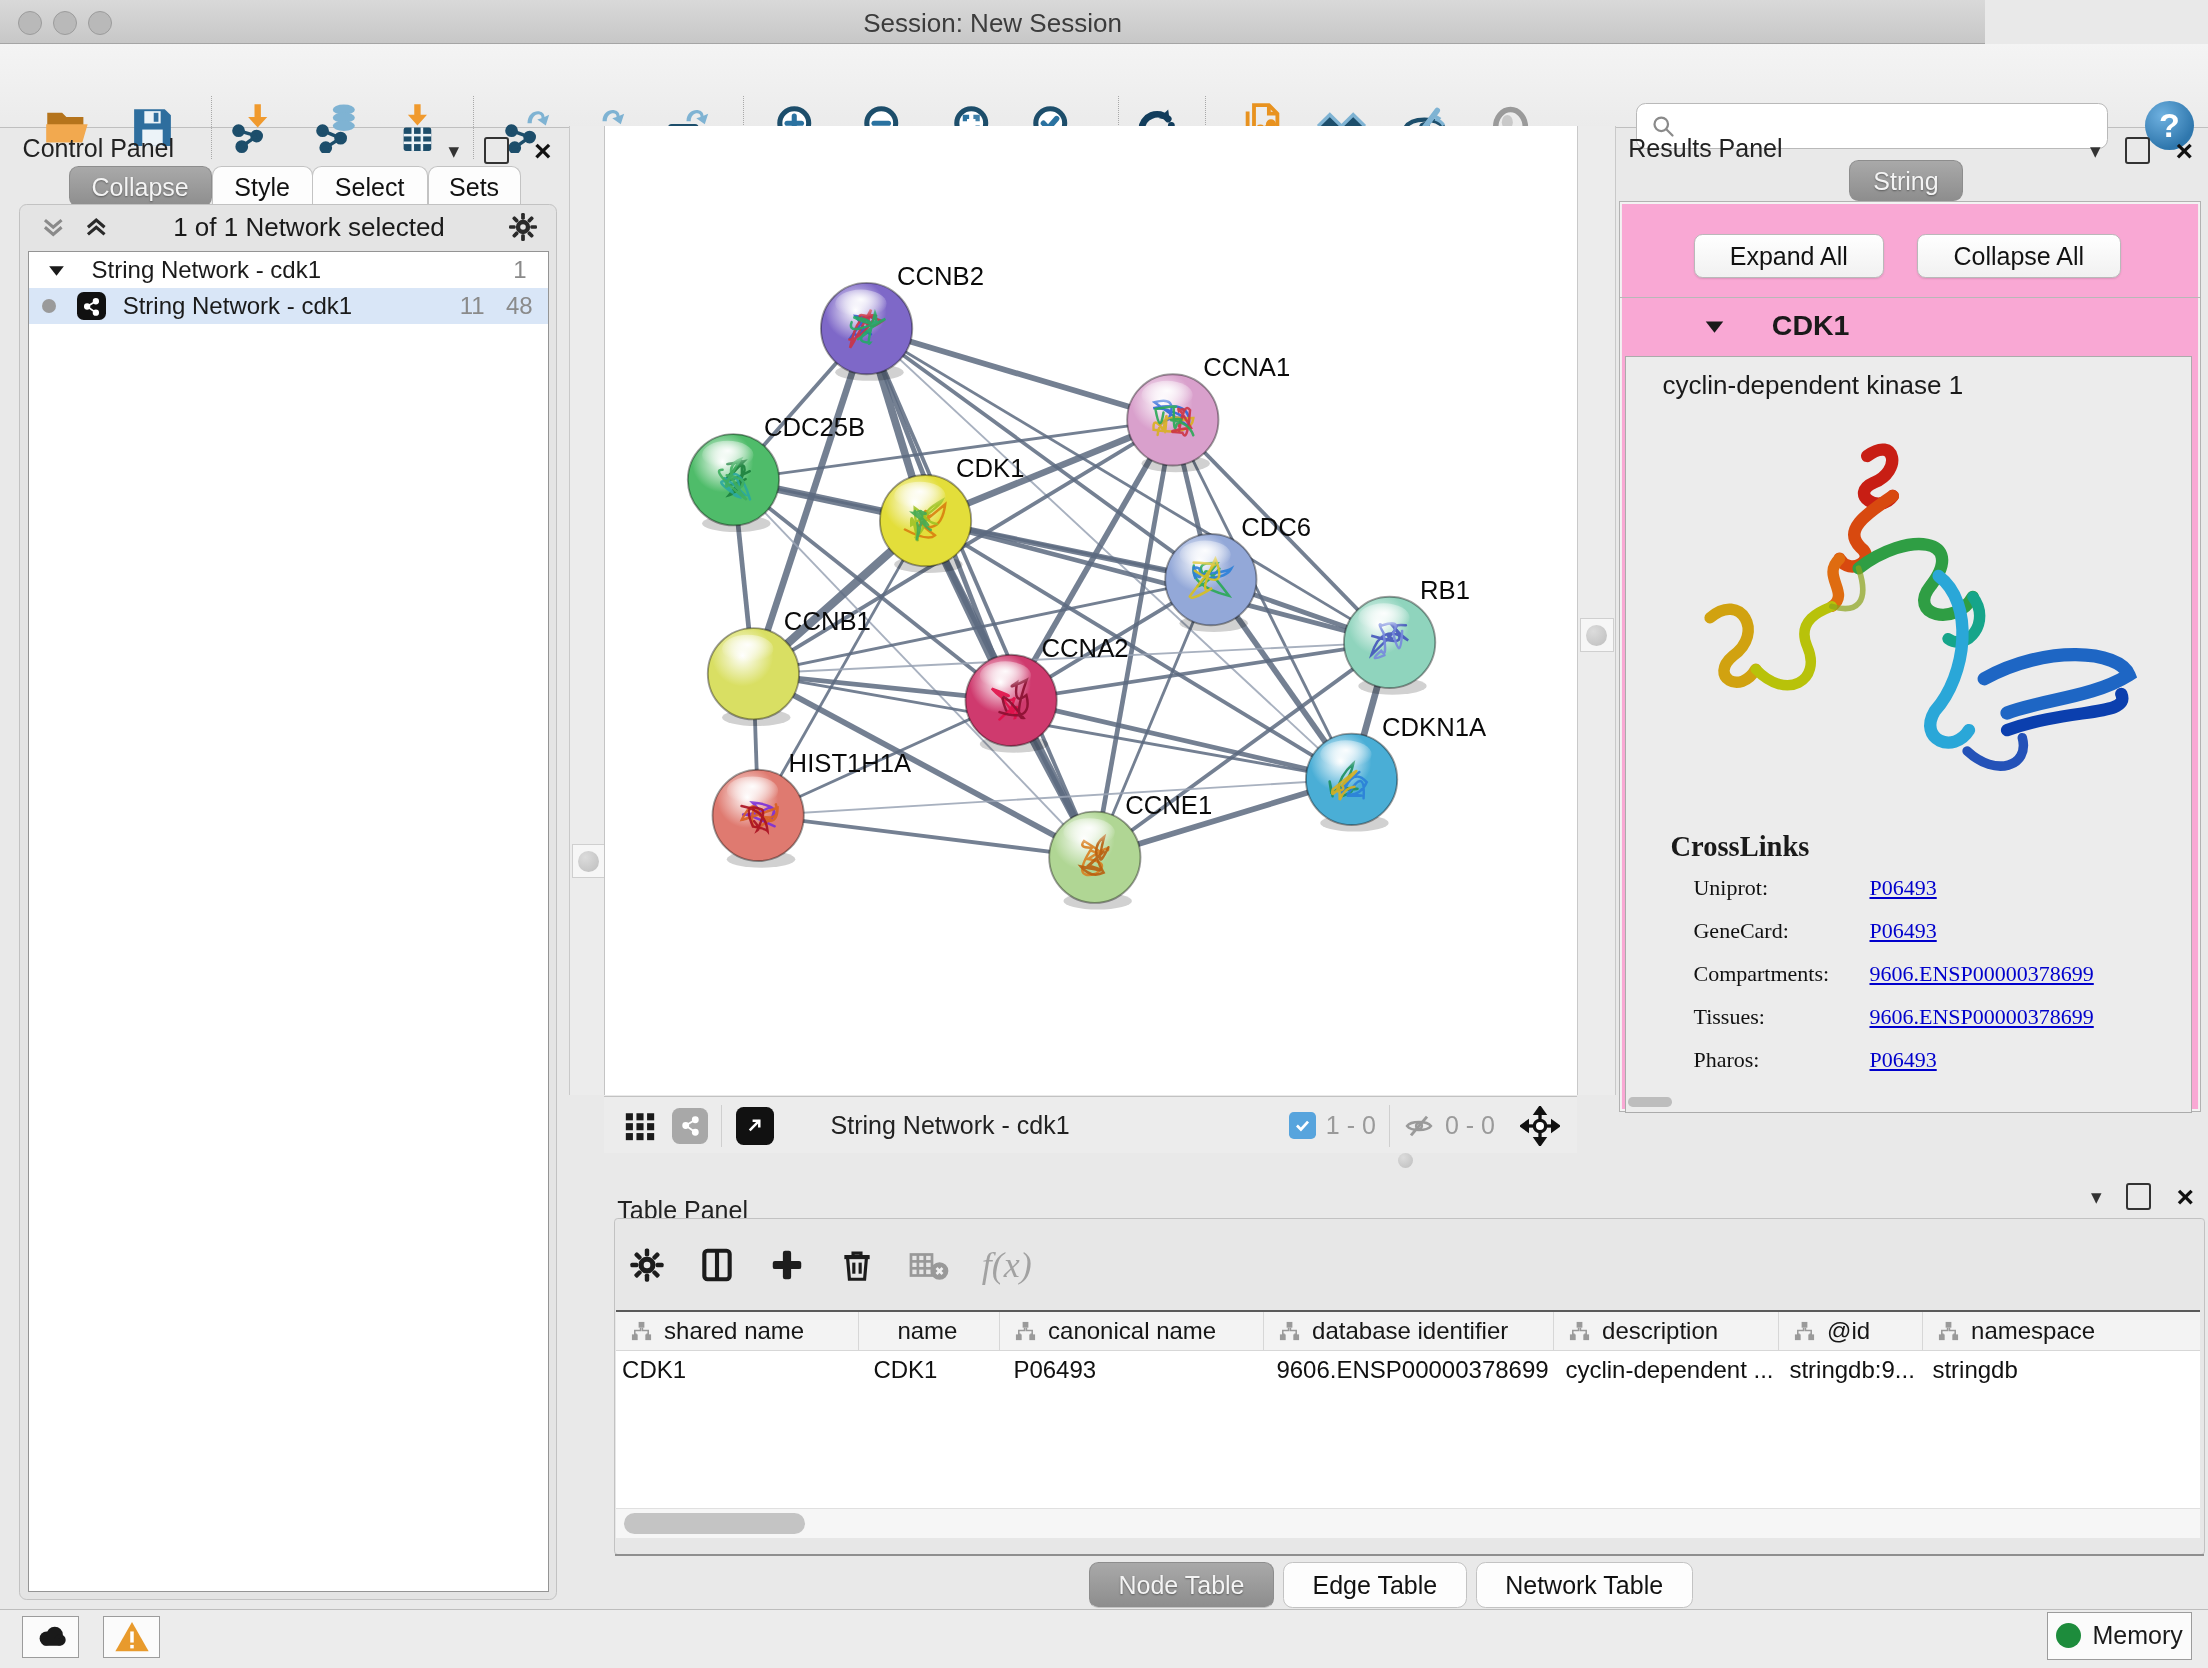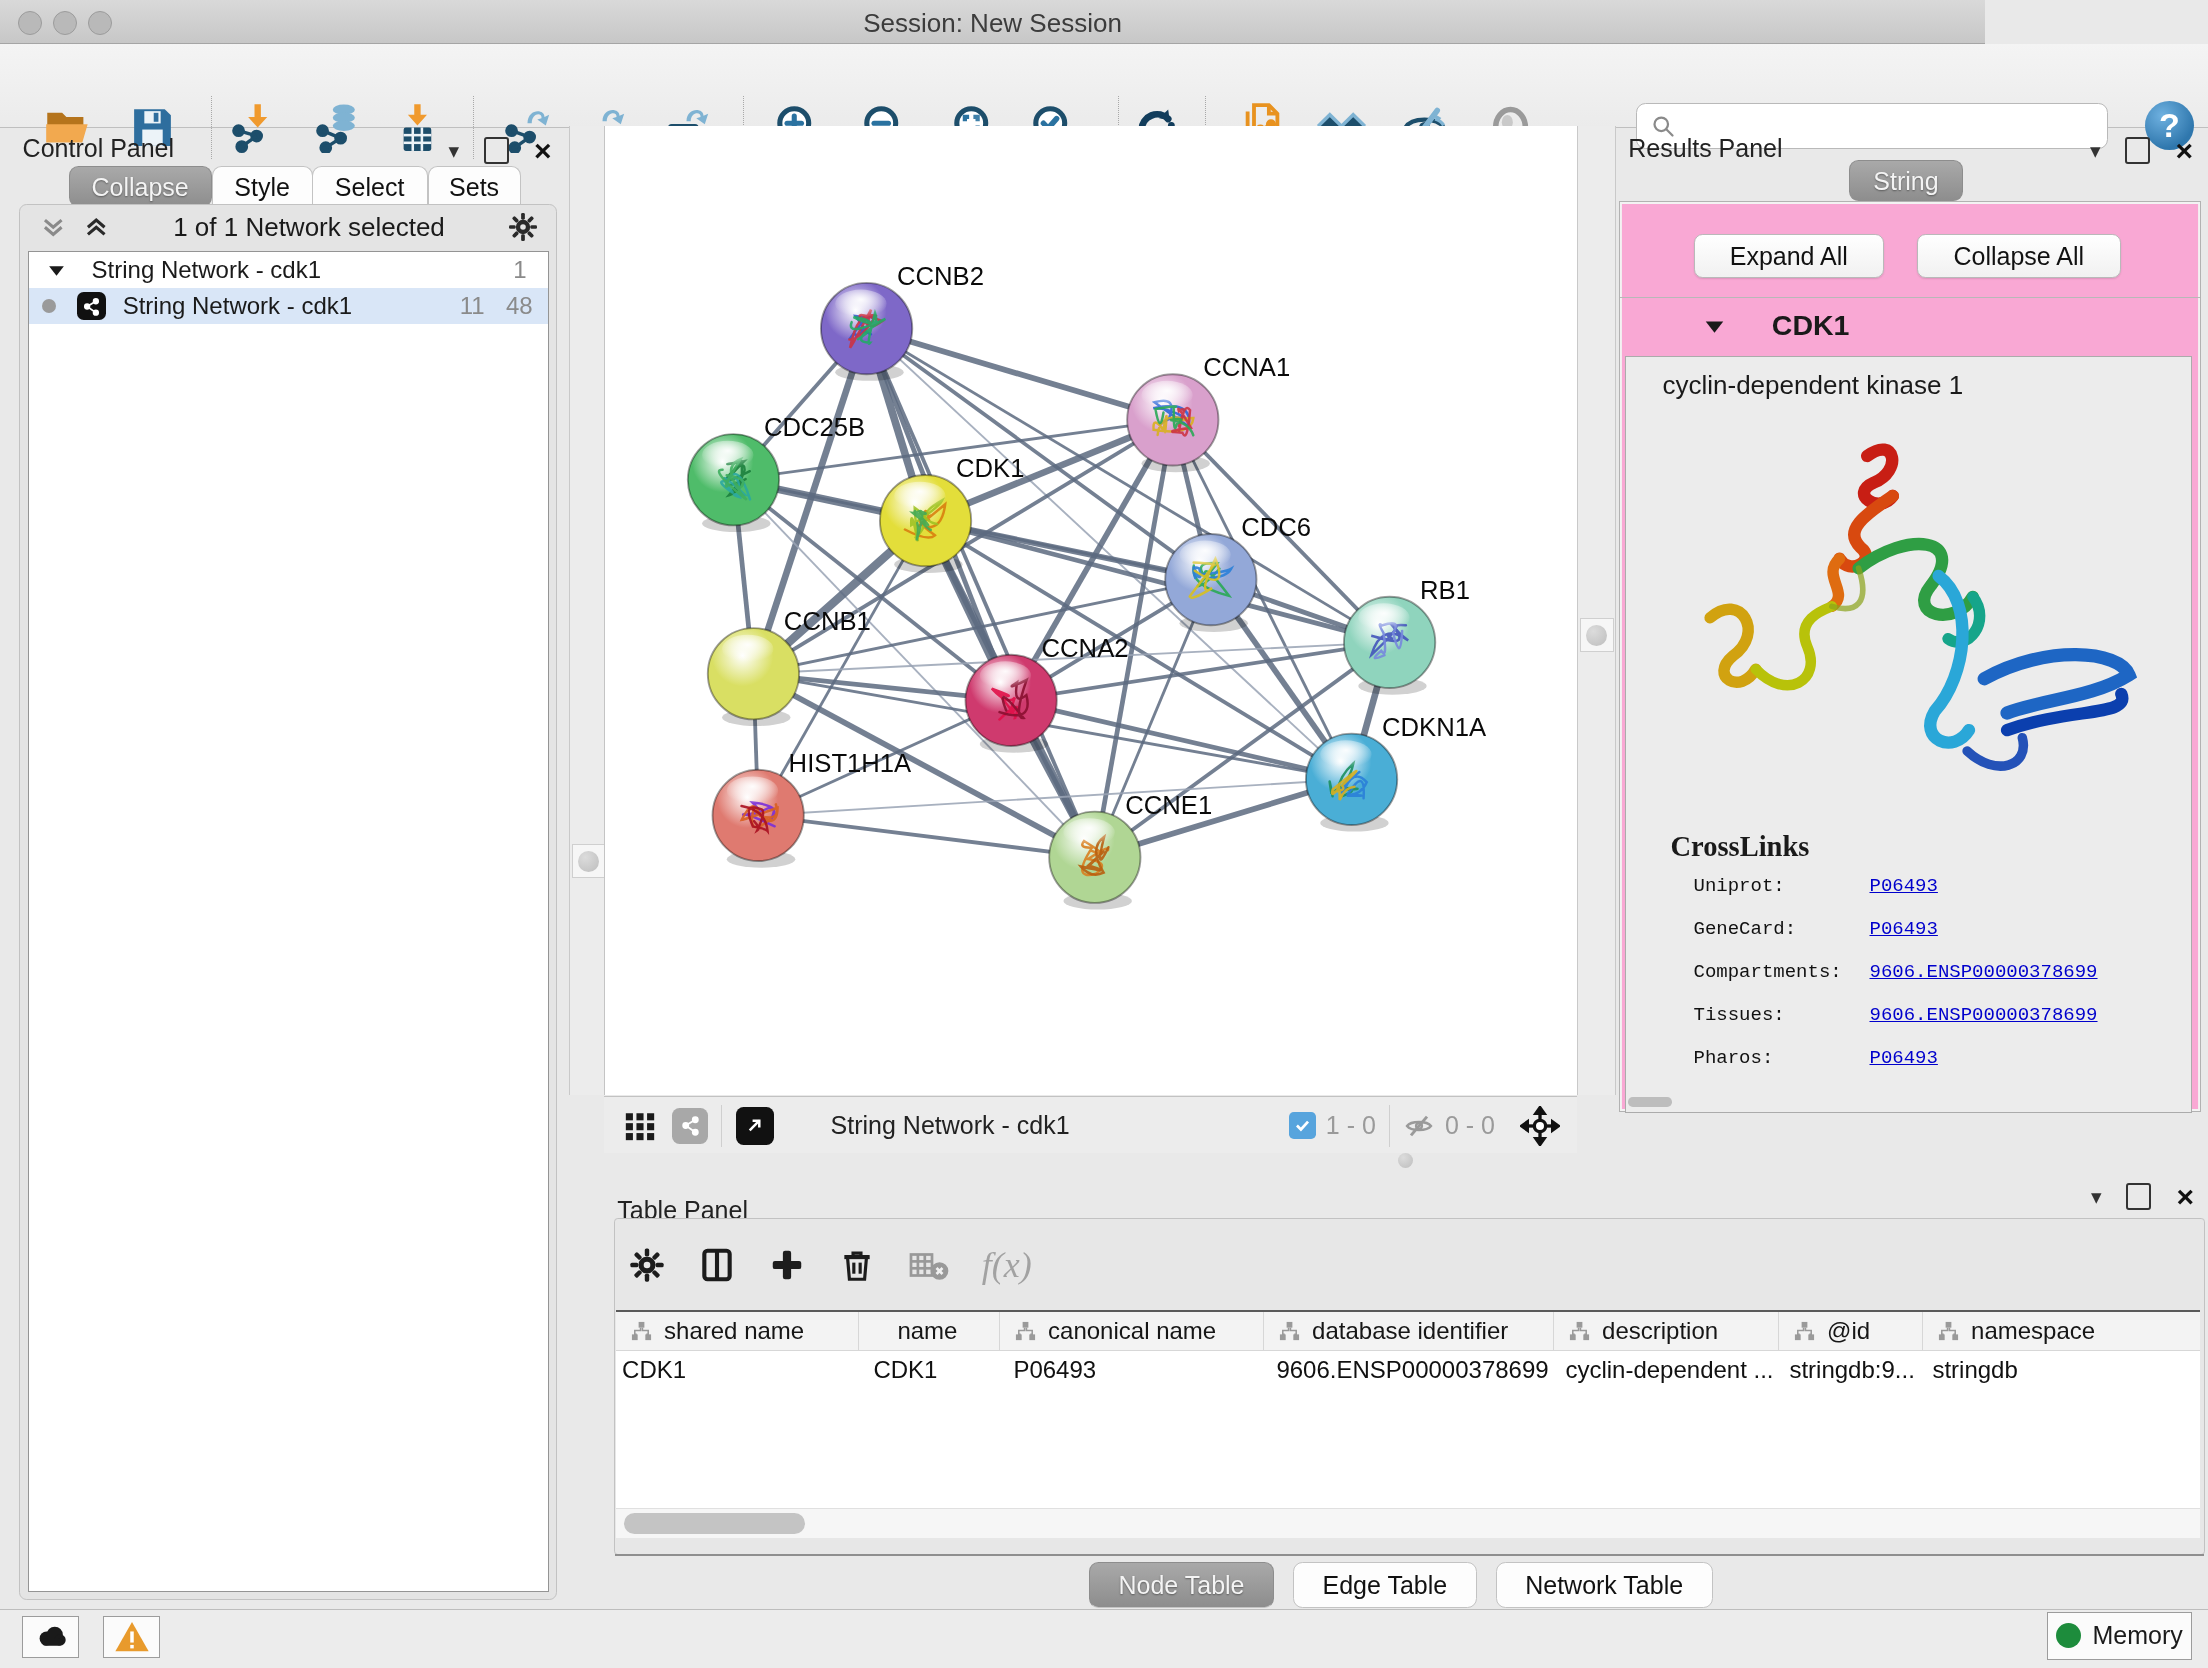--- a/index.html
+++ b/index.html
@@ -71,21 +71,21 @@
   #hsplit{position:absolute;left:604px;top:1153px;width:1605px;height:19px;background:#e9e9e9;}
   
   #results-panel{position:absolute;left:1615px;top:126px;width:593px;height:1481px;}
   #rp-outer{position:absolute;left:3.8px;top:75px;width:580px;height:909px;
     background:#f9a8d4;border:1.9px solid #b2b2b2;box-shadow:inset 0 0 0 1.9px #f3f3f3;}
   .btn{background:linear-gradient(#ffffff,#f1f1f1);border:1px solid #b9b9b9;
     border-radius:8.6px;font-size:25px;display:flex;align-items:center;justify-content:center;
     color:#111;box-shadow:0 1px 1.9px rgba(0,0,0,.12);}
   #rp-inner{position:absolute;left:5.7px;top:154px;width:565px;height:755px;
     background:#ececec;border:1px solid #ababab;}
-  .xl-row{position:absolute;font-family:Liberation Mono, monospace;font-size:19px;}
+  .xl-row{position:absolute;font-family:Liberation Serif, serif;font-size:22px;}
   .xl-label{color:#111;}
   .xl-link{color:#0000cc;text-decoration:underline;}
   
   #table-panel{position:absolute;left:604px;top:1172px;width:1605px;height:436px;}
   #tp-box{position:absolute;left:9.5px;top:46px;width:1589px;height:335px;
     background:#e7e7e7;border:1px solid #c2c2c2;border-radius:3.8px;}
   #tp-toolbar{position:absolute;left:13.3px;top:15px;height:61px;display:flex;
     align-items:center;gap:32px;}
   #tp-table{position:absolute;left:1.9px;top:91px;width:1584px;height:196px;background:#fff;
     border-top:2.9px solid #5a5a5a;overflow:hidden;}
@@ -95,21 +95,21 @@
   .td-row{display:flex;height:38px;background:#fff;}
   .td{font-size:24px;display:flex;align-items:center;overflow:hidden;
     white-space:nowrap;flex:none;color:#111;}
   #tp-scroll{position:absolute;left:1.9px;top:289px;width:1584px;height:28.5px;background:#f6f6f6;
     border-top:1px solid #e0e0e0;}
   #tp-thumb{position:absolute;left:7.6px;top:3.8px;width:181px;height:21px;background:#c4c4c4;border-radius:10.5px;}
   .gray-ico{opacity:.38;}
   
   .bottom-tabs{position:absolute;top:390px;display:flex;}
   .bottom-tabs .tab{border-radius:9.5px;border-bottom:1px solid #c3c3c3;height:44px;
-    padding:0 28.5px;margin-right:19px;}
+    padding:0 28.5px;margin-right:9px;}
   
   #status-bar{position:absolute;left:0;top:1609px;width:2208px;height:59px;
     background:#ececec;border-top:1px solid #bdbdbd;}
   .sb-btn{position:absolute;top:5.7px;width:55px;height:40px;background:#fbfbfb;
     border:1.9px solid #9c9c9c;display:flex;align-items:center;justify-content:center;}
   #memory-btn{position:absolute;left:2047px;top:1.9px;width:143px;height:46px;background:#fbfbfb;
     border:1.9px solid #9c9c9c;display:flex;align-items:center;justify-content:center;gap:11.4px;
     font-size:25px;}
   .mem-dot{width:25px;height:25px;border-radius:50%;background:#1d8c3c;}
   svg{display:block;}

